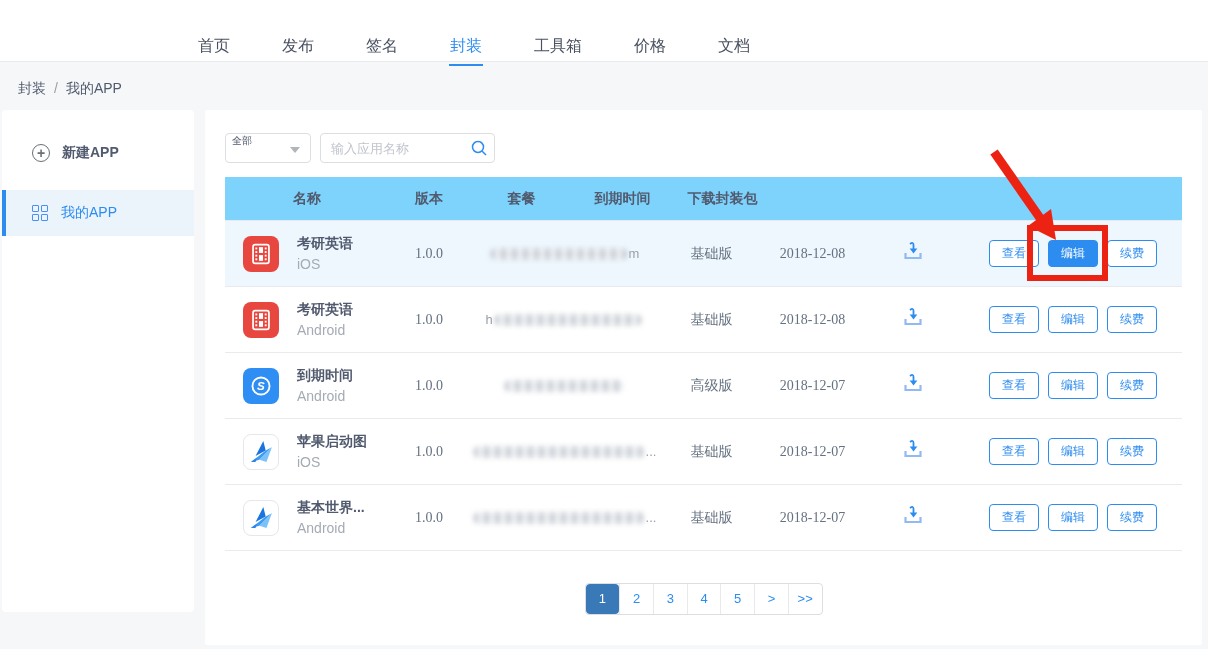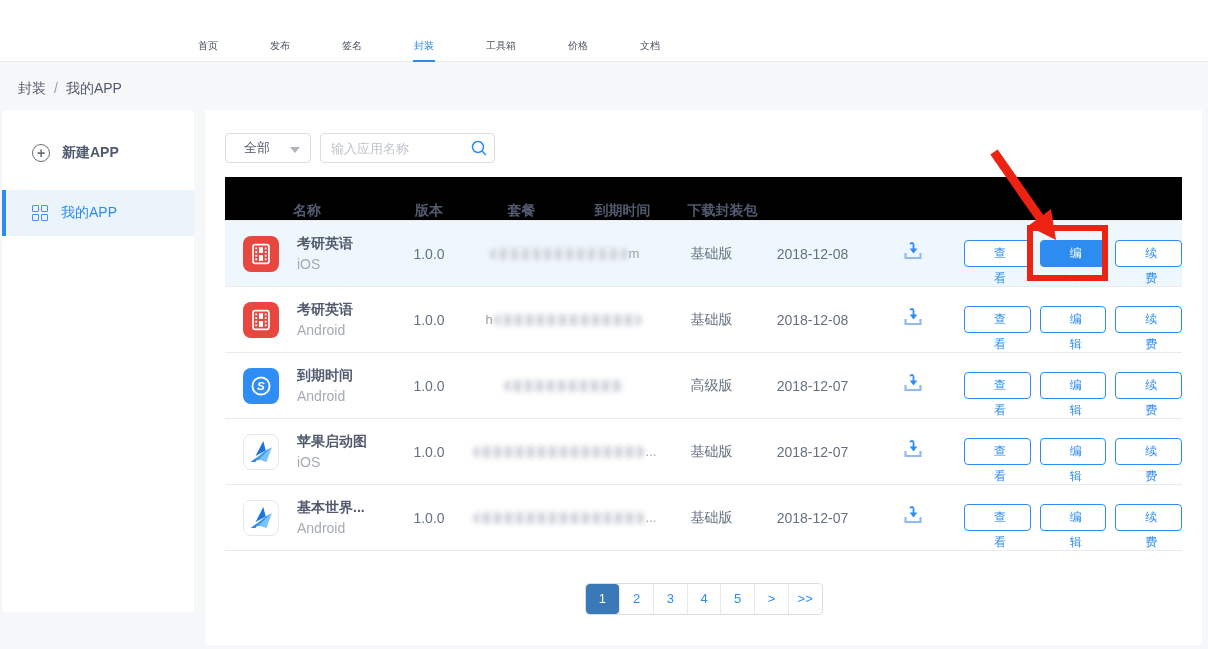--- a/index.html
+++ b/index.html
@@ -2,21 +2,21 @@
 <html><head>
 <meta charset="utf-8">
 <style>
   * { margin:0; padding:0; box-sizing:border-box; }
   html,body { width:1208px; height:649px; }
   body { font-family:"Liberation Sans","DejaVu Sans",sans-serif; background:#f5f7f9; position:relative; overflow:hidden; }
 
   
   .topbar { position:absolute; left:0; top:0; width:1208px; height:62px; background:#fff; border-bottom:1px solid #e9ebee; z-index:2; }
   .nav { display:flex; align-items:center; height:100%; padding-left:197px; gap:50px; }
-  .nav-item { font-size:10px; color:#495060; cursor:pointer; padding:4px 1px 7px; border-bottom:2px solid transparent;margin-top:36px; }
+  .nav-item { font-size:16px; color:#495060; cursor:pointer; padding:4px 1px 7px; border-bottom:2px solid transparent;margin-top:36px; }
   .nav-item.active { color:#2d8cf0; border-bottom-color:#2d8cf0; }
 
   
   .breadcrumb { position:absolute; left:18px; top:80px; font-size:14px; color:#515a6e; z-index:1; }
   .breadcrumb .sep { color:#9aa0a8; margin:0 8px; }
 
   
   .sidebar { position:absolute; left:2px; top:110px; width:192px; height:502px; background:#fff; border-radius:4px; z-index:1; }
   .side-item { position:absolute; left:0; width:100%; height:46px; display:flex; align-items:center; cursor:pointer; font-size:14px; color:#515a6e; }
   .side-item.new { top:20px;font-weight:bold; }
@@ -24,59 +24,59 @@
   .side-item.mine::before { content:""; position:absolute; left:0; top:0; width:4px; height:100%; background:#2d8cf0; }
   .plus-circle { width:18px; height:18px; border:1px solid #6a7076; border-radius:50%; margin:0 12px 0 30px; position:relative; flex:none; }
   .plus-circle::before { content:"+"; position:absolute; left:0; top:0; width:100%; height:100%; display:flex; align-items:center; justify-content:center; font-size:14px; line-height:1; color:#6a7076; }
   .grid-icon { width:16px; height:16px; display:grid; grid-template-columns:1fr 1fr; gap:2px; margin:0 13px 0 30px; flex:none; }
   .grid-icon span { border:1.5px solid #4b8df8; border-radius:1px; }
 
   
   .main-card { position:absolute; left:205px; top:110px; width:997px; height:535px; background:#fff; border-radius:2px; z-index:1; }
 
   
-  .filter-select { position:absolute; left:20px; top:23px; width:86px; height:30px; border:1px solid #dcdee2; border-radius:4px; background:#fff; display:flex; align-items:center; padding:0 18px; font-size:13px; color:#515a6e; cursor:pointer; }
+  .filter-select { position:absolute; left:20px; top:23px; width:86px; height:30px; border:1px solid #dcdee2; border-radius:4px; background:#fff; display:flex; padding:0 6px; font-size:10px; color:#515a6e; cursor:pointer; }
   .caret-down { position:absolute; right:10px; top:13px; width:0; height:0; border-left:5px solid transparent; border-right:5px solid transparent; border-top:6px solid #b0b4bb; }
   .search-box { position:absolute; left:115px; top:23px; width:175px; height:30px;text-decoration:underline; }
   .search-box input { width:100%; height:100%; border:1px solid #dcdee2; border-radius:4px; padding:0 30px 0 10px; font-size:13px; color:#515a6e; outline:none; font-family:inherit; }
   .search-box input::placeholder { color:#c0c4cc; }
   .search-icon { position:absolute; right:7px; top:6px; width:18px; height:18px; cursor:pointer; }
 
   
   .table { position:absolute; left:20px; top:67px; width:957px; }
-  .t-head { display:flex; height:44px; background:#000000; border-bottom:1px solid #e8eaec; align-items:flex-end; }
+  .t-head { display:flex; height:44px; background:#7dd3fc; border-bottom:1px solid #e8eaec; align-items:center; }
   .t-head .cell { font-size:14px; font-weight:700; color:#515a6e; text-align:center; }
   .t-row { display:flex; height:66px; align-items:center; border-bottom:1px solid #e8eaec; background:#fff; }
   .t-row.hl { background:#eef7fe; }
   .c-name { width:164px; display:flex; align-items:center; padding-left:18px; }
   .c-ver  { width:80px;  text-align:center; }
   .c-url  { width:190px; text-align:center; }
   .c-plan { width:105px; text-align:center; }
   .c-exp  { width:97px;  text-align:center; }
   .c-dl   { width:103px; text-align:center; }
   .c-act  { width:218px; display:flex; justify-content:center; gap:9px; }
   .t-head .c-name { display:block; padding-left:0; text-align:center; }
   .t-head .c-act { display:block; }
 
-  .cell-text { font-size:14px; color:#657180; }
+  .cell-text { font-size:14px; color:#657180;font-family:Liberation Serif, serif; }
   .app-icon { width:36px; height:36px; border-radius:8px; flex:none; display:flex; align-items:center; justify-content:center; }
   .ic-film { background:#e8473f; }
   .ic-s-circle { background:#2f8ef3; }
   .ic-paper-bird { background:#fff; border:1px solid #e4e7eb; }
   .name-block { margin-left:18px; text-align:left; }
   .app-name { font-size:14px; color:#515a6e;font-weight:bold; }
   .app-platform { font-size:14px; color:#a5abb3; margin-top:3px; }
 
   .url-wrap { display:flex; align-items:center; justify-content:center; gap:1px; }
   .url-lead,.url-trail { font-size:13px; color:#9aa0a8; }
   .url-blur { height:12px; border-radius:6px; background:repeating-linear-gradient(90deg,#c3c8cf 0 5px,#eceef1 5px 11px); filter:blur(2.5px); opacity:.85; }
 
   .dl-icon { display:inline-block; cursor:pointer; }
 
-  .btn { min-width:46px; height:27px; border:1px solid #2d8cf0; border-radius:4px; background:#fff; color:#2d8cf0; font-size:12px; font-family:inherit; cursor:pointer; padding:0 29px; line-height:25px; text-align:center; }
+  .btn { min-width:46px; height:27px; border:1px solid #2d8cf0; border-radius:4px; background:#fff; color:#2d8cf0; font-size:12px; font-family:inherit; cursor:pointer; padding:0 12px; line-height:25px; text-align:center; }
   .btn.primary { background:#2d8cf0; color:#fff; border-color:#2d8cf0; }
 
   
   .pagination { position:absolute; left:0; right:0; top:473px; margin:0 auto; width:238px; height:32px; display:flex; border:1px solid #dcdee2; border-radius:4px; background:#fff; overflow:hidden; }
   .page-btn { width:34px; height:100%; line-height:30px; text-align:center; font-size:13px; color:#2d8cf0; cursor:pointer; border-left:1px solid #e6e9ed; }
   .page-btn:first-child { border-left:none; }
   .page-btn.active { background:#3a79b8; color:#fff; border-radius:4px; }
 
   
   .annotation { position:absolute; left:0; top:0; width:1208px; height:649px; z-index:60; pointer-events:none; }

